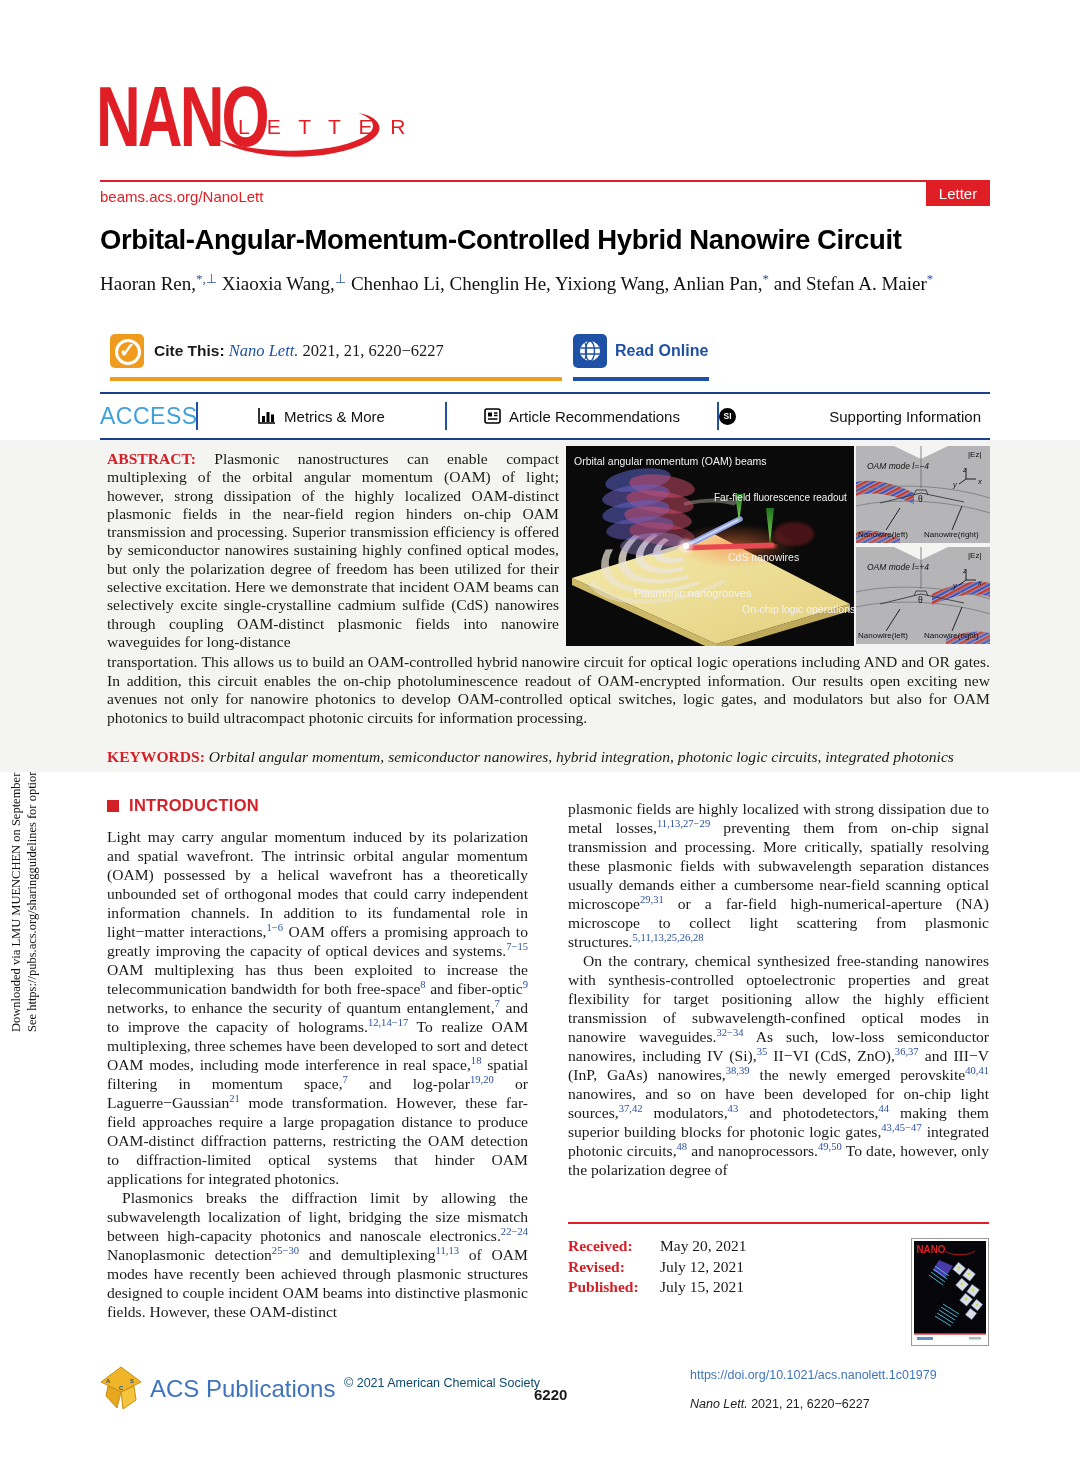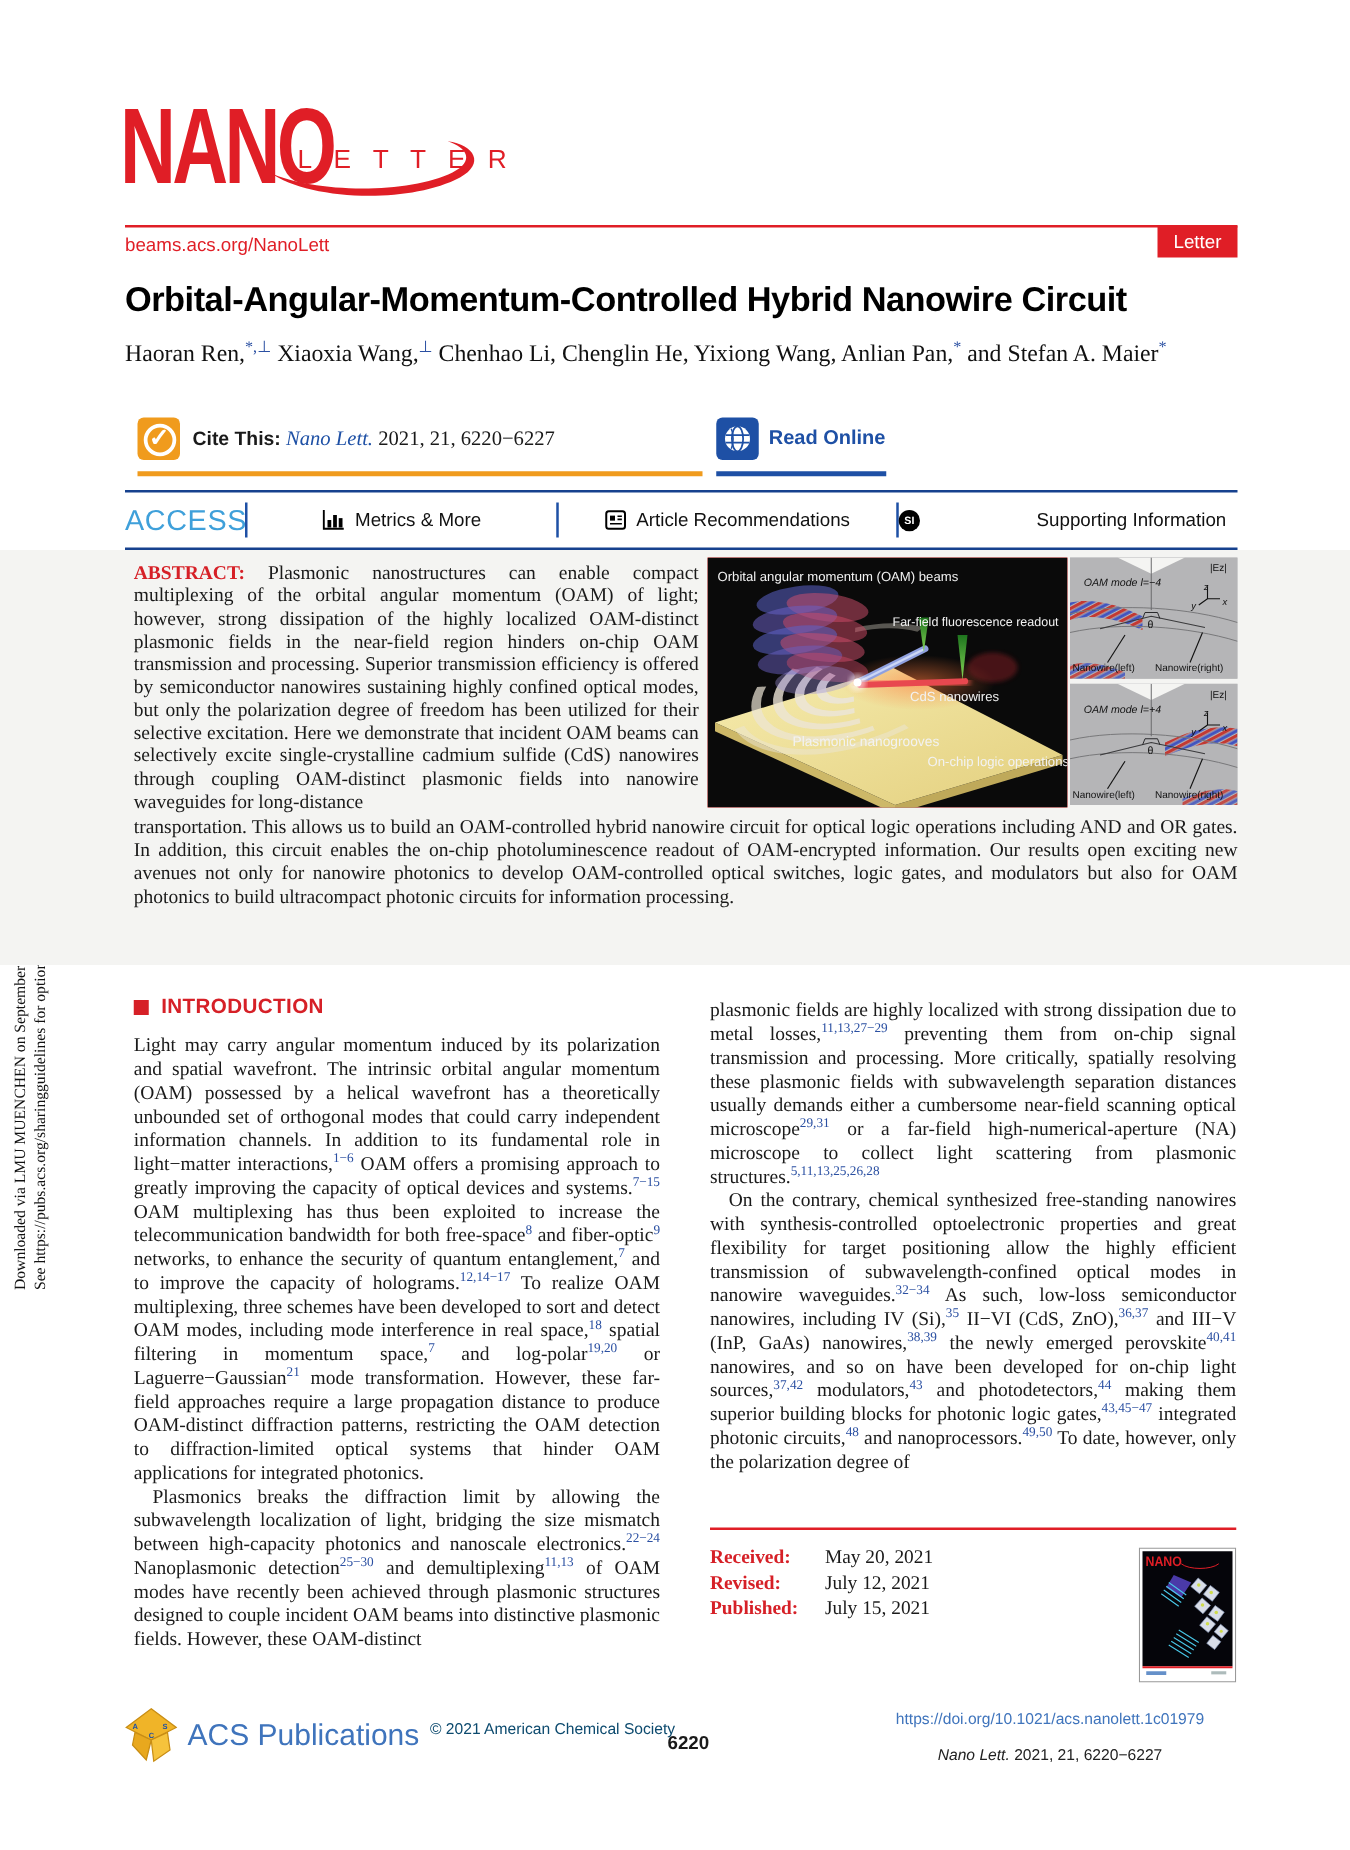--- a/index.html
+++ b/index.html
@@ -48,21 +48,21 @@
 
   
   .gray-band{position:absolute;left:0;top:440px;width:1080px;height:332px;background:#f4f4f2;}
   .abstract-p1{position:absolute;left:107px;top:450px;width:452px;font-size:15.6px;line-height:18.3px;text-align:justify;}
   .abstract-p2{position:absolute;left:107px;top:653px;width:883px;font-size:15.6px;line-height:18.6px;text-align:justify;}
   .red-label{color:#d62027;font-weight:bold;}
   .keywords{position:absolute;left:107px;top:748px;width:883px;font-size:15.6px;}
   .keywords .kw-text{font-style:italic;}
 
   .fig-wrap{position:absolute;left:566px;top:446px;width:424px;height:200px;display:flex;}
-  .fig-black{width:288px;height:200px;background:#ef4444;}
+  .fig-black{width:288px;height:200px;background:#84cc16;}
   .fig-panels{width:134px;margin-left:2px;display:flex;flex-direction:column;}
   .fig-panel{height:97px;background:#b5b5b7;}
   .fig-panel + .fig-panel{margin-top:4px;}
 
   
   .intro-head{position:absolute;left:107px;top:796px;display:flex;align-items:center;font-family:"Liberation Sans",sans-serif;}
   .red-sq{width:12px;height:12px;background:#d62027;margin-right:10px;}
   .intro-title{color:#d62027;font-weight:bold;font-size:16.5px;letter-spacing:0.3px;}
   .col{position:absolute;width:421px;font-size:15.6px;line-height:19px;text-align:justify;}
   .col p{margin:0;}
@@ -76,21 +76,21 @@
   .dates-rows{flex:1;}
   .date-row{display:flex;font-size:15.5px;line-height:20.5px;}
   .date-row .dl{width:92px;color:#d62027;font-weight:bold;}
   .cover-thumb{width:78px;height:108px;margin-top:2px;}
 
   
   .footer-logo{position:absolute;left:100px;top:1366px;display:flex;align-items:center;}
   .footer-logo .acs-text{margin-left:8px;font-family:"Liberation Sans",sans-serif;font-size:24px;color:#3f74bc;}
   .copyright{position:absolute;left:344px;top:1376px;font-family:"Liberation Sans",sans-serif;font-size:12.5px;color:#0c4a6e;}
   .pagenum{position:absolute;left:534px;top:1386px;font-family:"Liberation Sans",sans-serif;font-weight:bold;font-size:15px;}
-  .doi-block{position:absolute;left:690px;top:1368px;width:300px;text-align:center;font-family:"Liberation Sans",sans-serif;font-size:12.5px;line-height:15px;}
+  .doi-block{position:absolute;left:690px;top:1368px;width:300px;text-align:left;font-family:"Liberation Sans",sans-serif;font-size:12.5px;line-height:15px;}
   .doi-link{color:#3f74bc;}
   .doi-cite{color:#222;margin-top:14px;}
   .doi-cite .it{font-style:italic;}
 </style>
 </head>
 <body>
 
 <div class="page">
 
   <div class="side-note">
@@ -304,20 +304,23 @@
             <text x="68" y="91" font-size="8">Nanowire(right)</text>
           </g>
           <path d="M110,33 L110,23 M110,33 L120,33 M110,33 L103,38" stroke="#111" stroke-width="0.9" fill="none"></path>
         </svg>
       </div>
     </div>
   </div>
 
   <p class="abstract-p2" style="margin:0;">transportation. This allows us to build an OAM-controlled hybrid nanowire circuit for optical logic operations including AND and OR gates. In addition, this circuit enables the on-chip photoluminescence readout of OAM-encrypted information. Our results open exciting new avenues not only for nanowire photonics to develop OAM-controlled optical switches, logic gates, and modulators but also for OAM photonics to build ultracompact photonic circuits for information processing.</p>
 
+  <div class="keywords">
+    <span class="red-label">KEYWORDS:</span><span class="kw-text"> Orbital angular momentum, semiconductor nanowires, hybrid integration, photonic logic circuits, integrated photonics</span>
+  </div>
 
   <div class="intro-head">
     <div class="red-sq"></div>
     <div class="intro-title">INTRODUCTION</div>
   </div>
 
   <div class="col col-left">
     <p>Light may carry angular momentum induced by its polarization and spatial wavefront. The intrinsic orbital angular momentum (OAM) possessed by a helical wavefront has a theoretically unbounded set of orthogonal modes that could carry independent information channels. In addition to its fundamental role in light−matter interactions,<sup class="ref">1−6</sup> OAM offers a promising approach to greatly improving the capacity of optical devices and systems.<sup class="ref">7−15</sup> OAM multiplexing has thus been exploited to increase the telecommunication bandwidth for both free-space<sup class="ref">8</sup> and fiber-optic<sup class="ref">9</sup> networks, to enhance the security of quantum entanglement,<sup class="ref">7</sup> and to improve the capacity of holograms.<sup class="ref">12,14−17</sup> To realize OAM multiplexing, three schemes have been developed to sort and detect OAM modes, including mode interference in real space,<sup class="ref">18</sup> spatial filtering in momentum space,<sup class="ref">7</sup> and log-polar<sup class="ref">19,20</sup> or Laguerre−Gaussian<sup class="ref">21</sup> mode transformation. However, these far-field approaches require a large propagation distance to produce OAM-distinct diffraction patterns, restricting the OAM detection to diffraction-limited optical systems that hinder OAM applications for integrated photonics.</p>
     <p class="ind">Plasmonics breaks the diffraction limit by allowing the subwavelength localization of light, bridging the size mismatch between high-capacity photonics and nanoscale electronics.<sup class="ref">22−24</sup> Nanoplasmonic detection<sup class="ref">25−30</sup> and demultiplexing<sup class="ref">11,13</sup> of OAM modes have recently been achieved through plasmonic structures designed to couple incident OAM beams into distinctive plasmonic fields. However, these OAM-distinct</p>
   </div>

